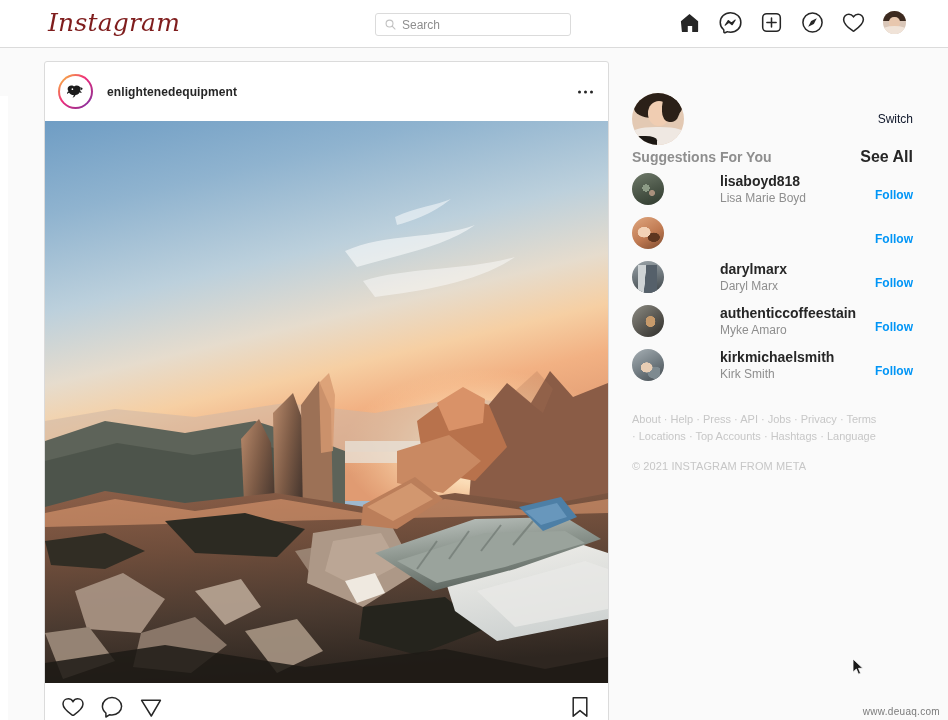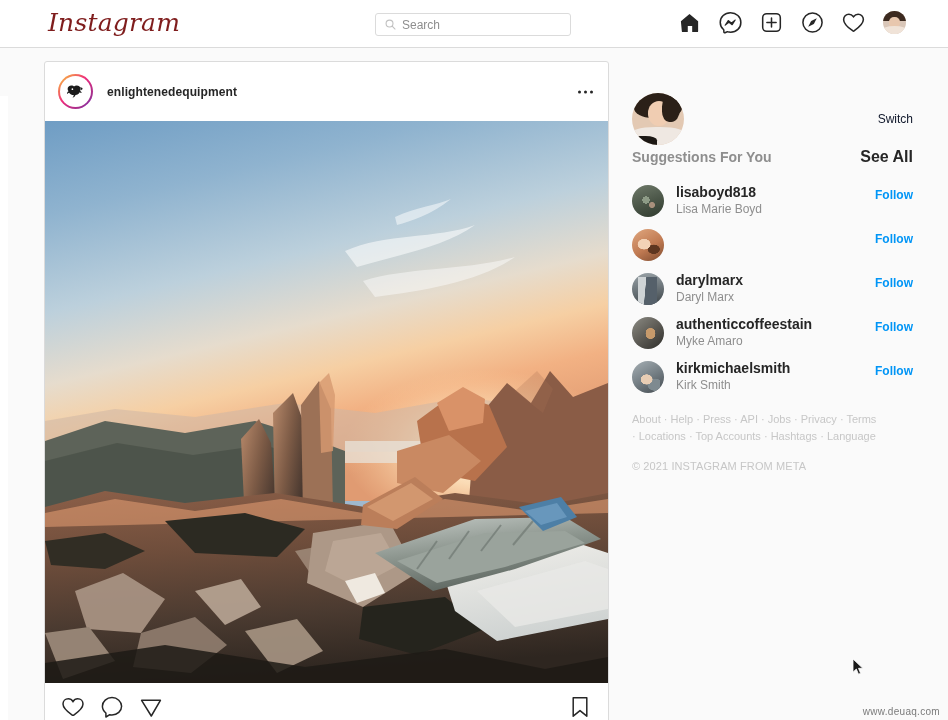--- a/index.html
+++ b/index.html
@@ -285,23 +285,24 @@
     font-size: 16px;
     font-weight: 600;
     color: #262626;
     cursor: pointer;
   }
 
   .sugg-list { margin-top: 7px; }
 
   .sugg-row {
     display: flex;
-    align-items: flex-end;
+    align-items: flex-start;
     height: 44px;
     position: relative;
+    gap: 44px;
   }
   .sugg-avatar {
     width: 32px; height: 32px;
     border-radius: 50%;
     flex: 0 0 auto;
     overflow: hidden;
     position: relative;
   }
   .sugg-text { margin-left: 12px; line-height: 1.22; }
   .sugg-user {

